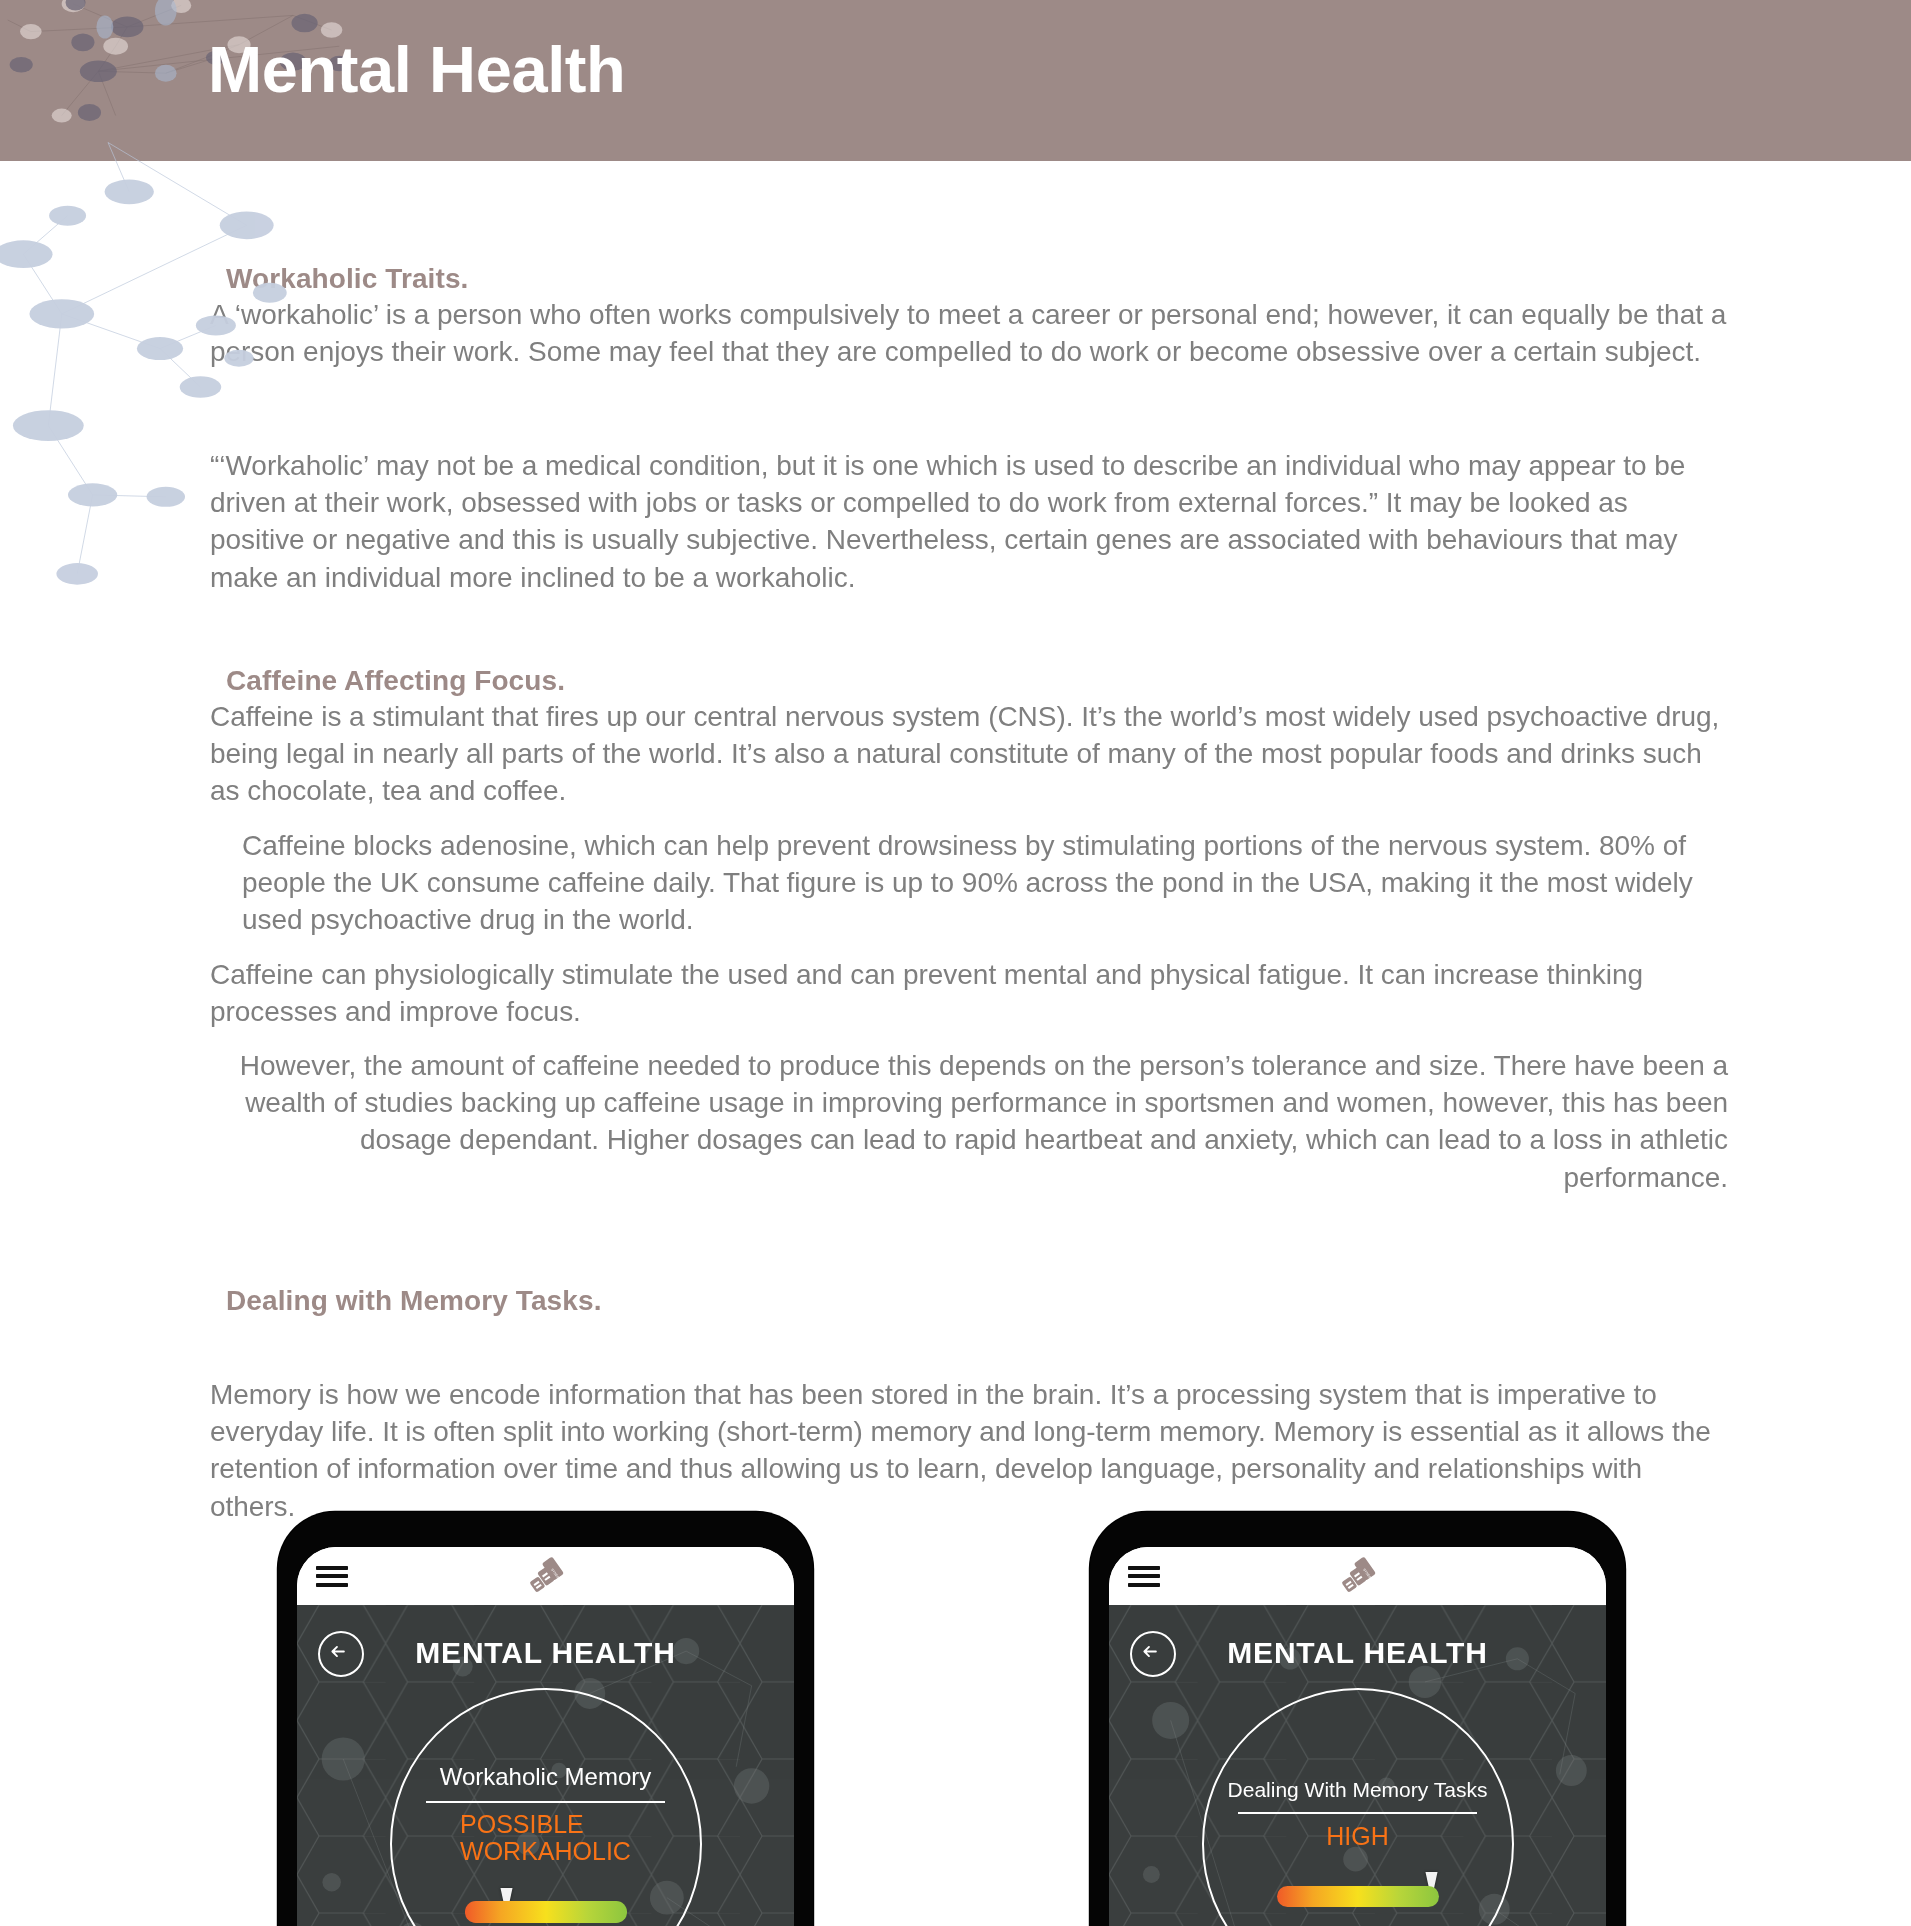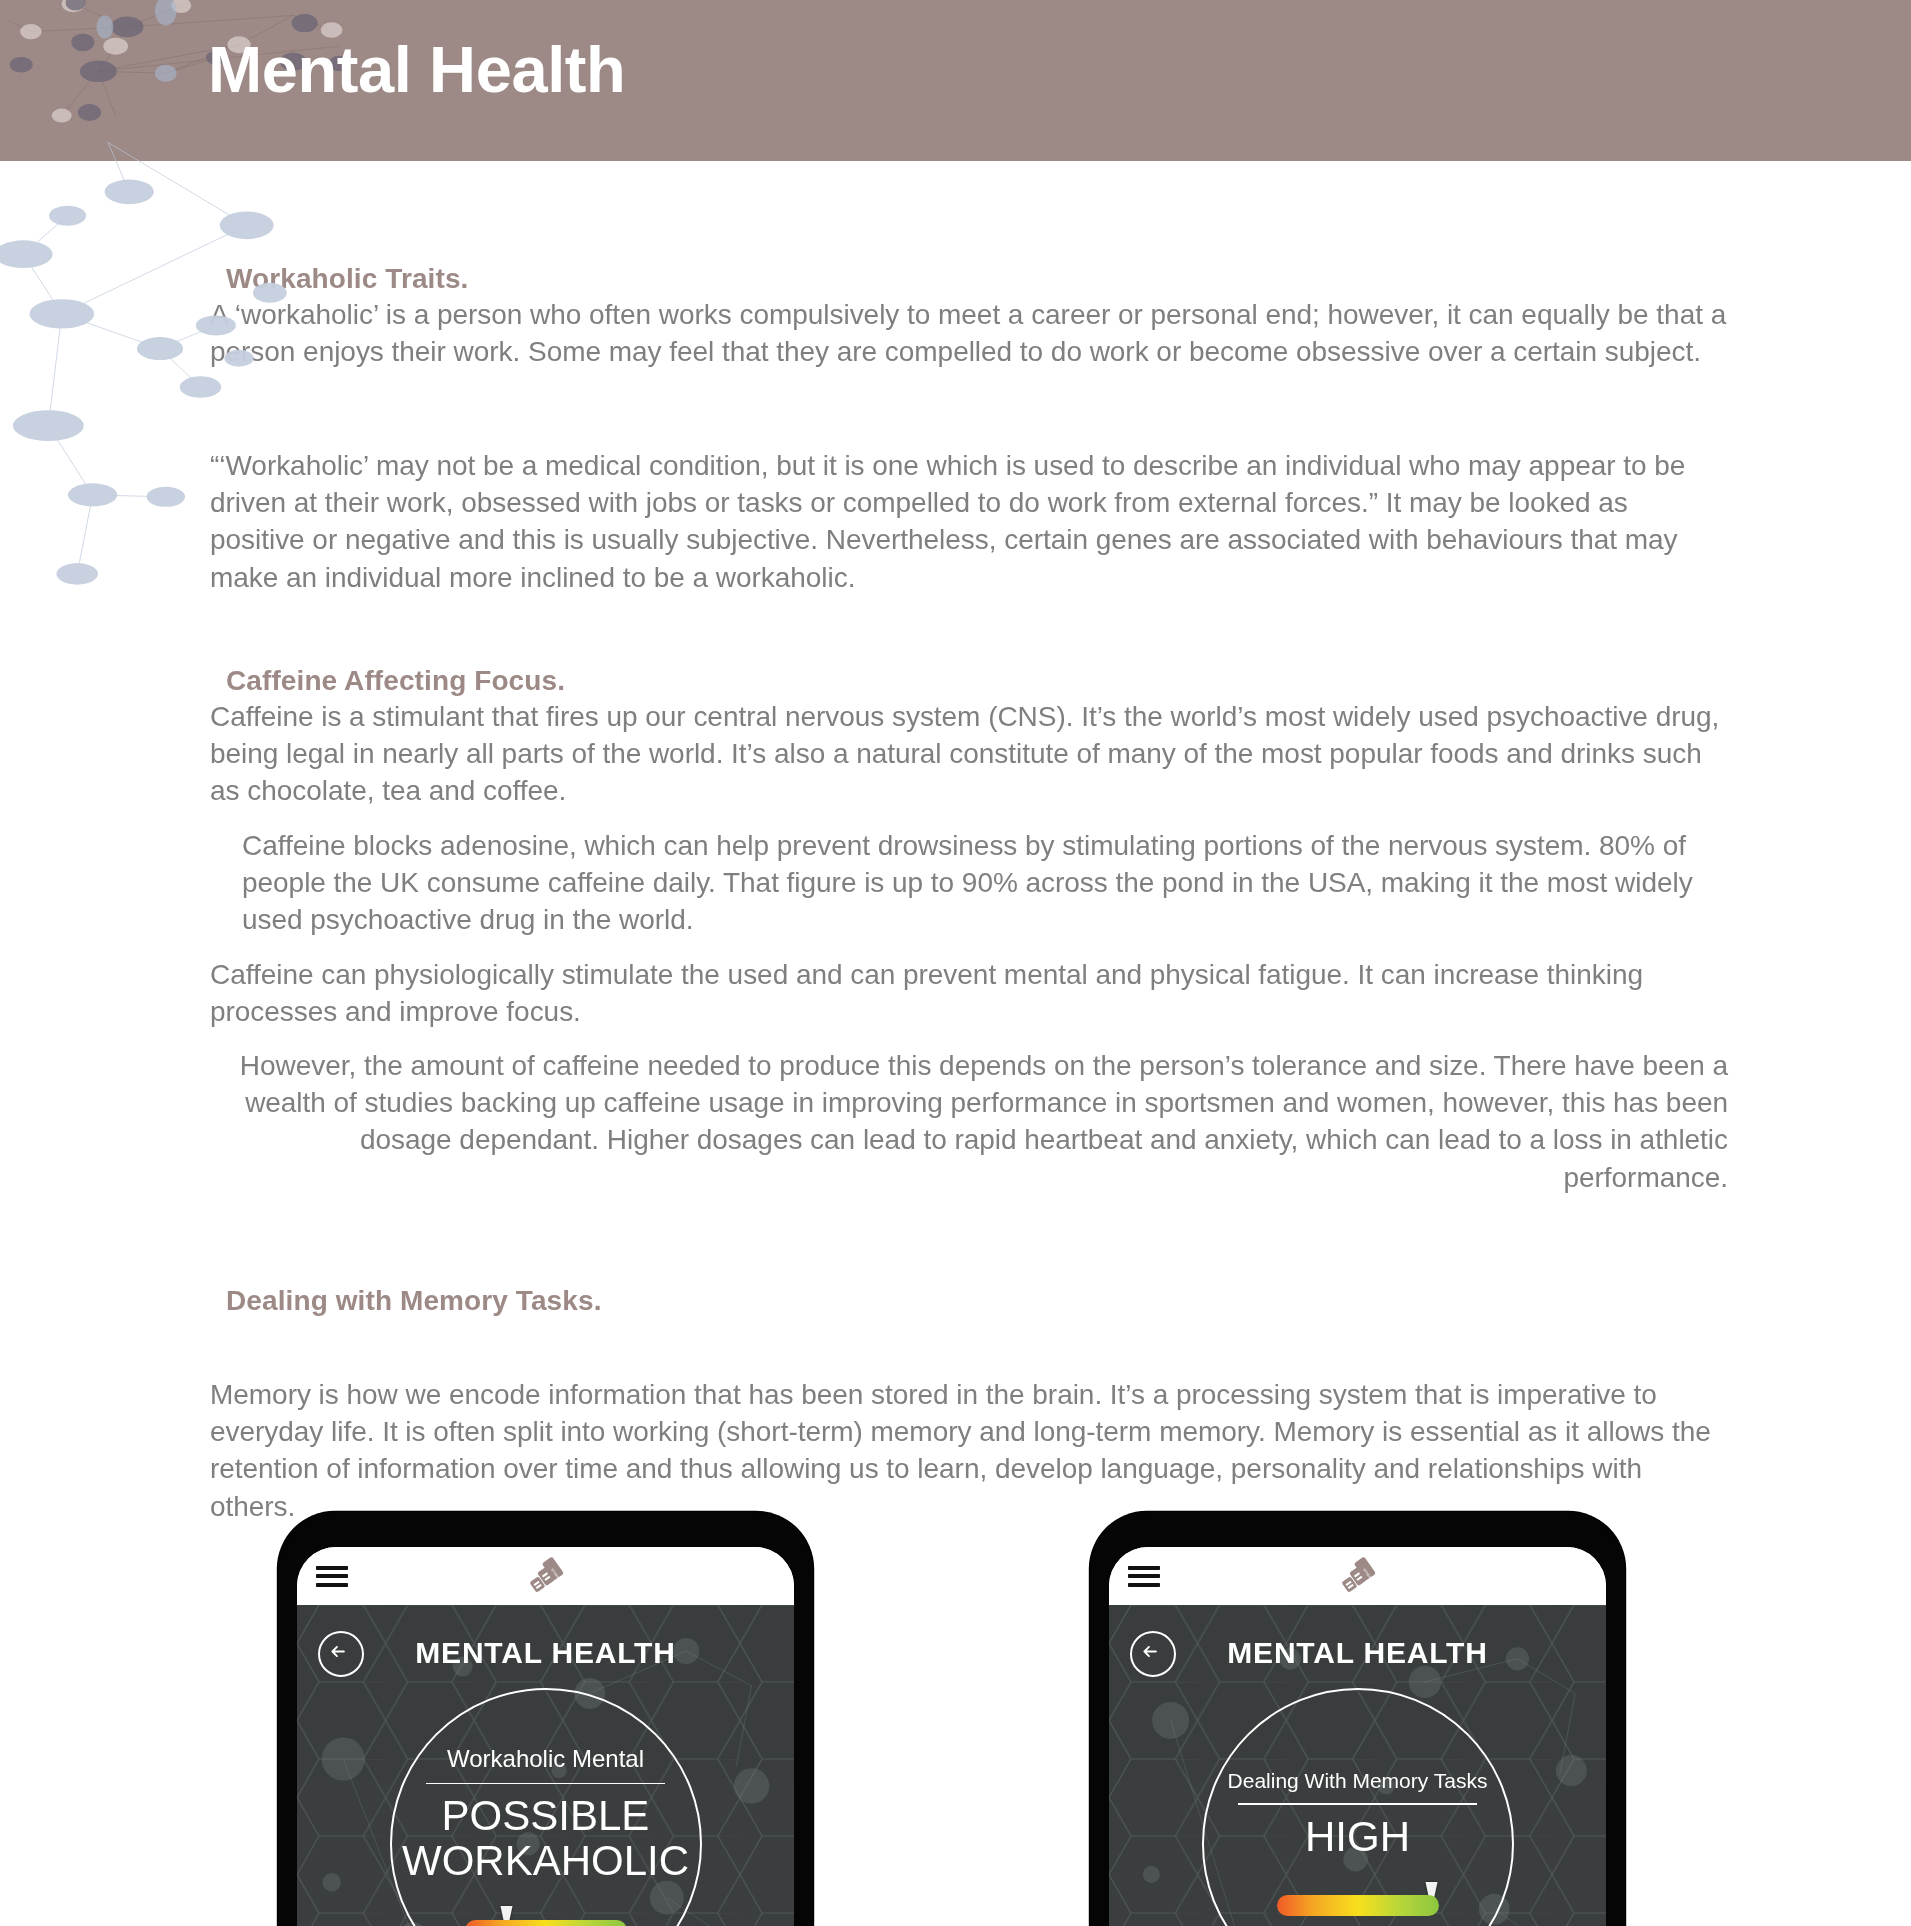--- a/index.html
+++ b/index.html
@@ -81,21 +81,21 @@
   .ring-inner{
     position:absolute;left:0;top:0;width:100%;height:100%;
     display:flex;flex-direction:column;align-items:center;justify-content:center;
   }
   .ring-label{
     color:#fff;font-size:24px;font-weight:400;text-align:center;
     white-space:nowrap;
   }
   .ring-rule{width:239px;height:1.9px;background:#fff;margin:10px 0 8.5px;}
   .ring-value{
-    color:#ffffff;font-size:42px;font-weight:400;text-align:center;line-height:1.08;
+    color:#f97316;font-size:25px;font-weight:400;line-height:1.08;
   }
   .gauge-wrap{position:relative;width:162px;height:42px;margin-top:17.7px;}
   .gauge{
     position:absolute;left:0;bottom:2.3px;width:162px;height:21.6px;border-radius:10.8px;
     background:linear-gradient(90deg,#f05a28 0%,#f5a623 22%,#f7e01d 50%,#b7d53a 76%,#8cc63f 100%);
   }
   .needle{
     position:absolute;bottom:9.2px;width:0;height:0;
     border-left:6.5px solid transparent;border-right:6.5px solid transparent;
     border-top:28.5px solid #f3f3f3;
@@ -255,21 +255,21 @@
       <div class="backbtn">
         <svg width="23" height="23" viewBox="0 0 60 60">
           <path d="M44 30 H14 M26 18 L14 30 L26 42" stroke="#fff" stroke-width="5" fill="none" stroke-linecap="round" stroke-linejoin="round"></path>
         </svg>
       </div>
 
       <div class="hero-title">MENTAL HEALTH</div>
 
       <div class="ring">
         <div class="ring-inner">
-          <div class="ring-label">Workaholic Mental</div>
+          <div class="ring-label">Workaholic Memory</div>
           <div class="ring-rule"></div>
           <div class="ring-value" style="white-space:pre-line">POSSIBLE
 WORKAHOLIC</div>
           <div class="gauge-wrap">
             <div class="needle" style="left: 26%;"></div>
             <div class="gauge"></div>
           </div>
         </div>
       </div>
     </div>

